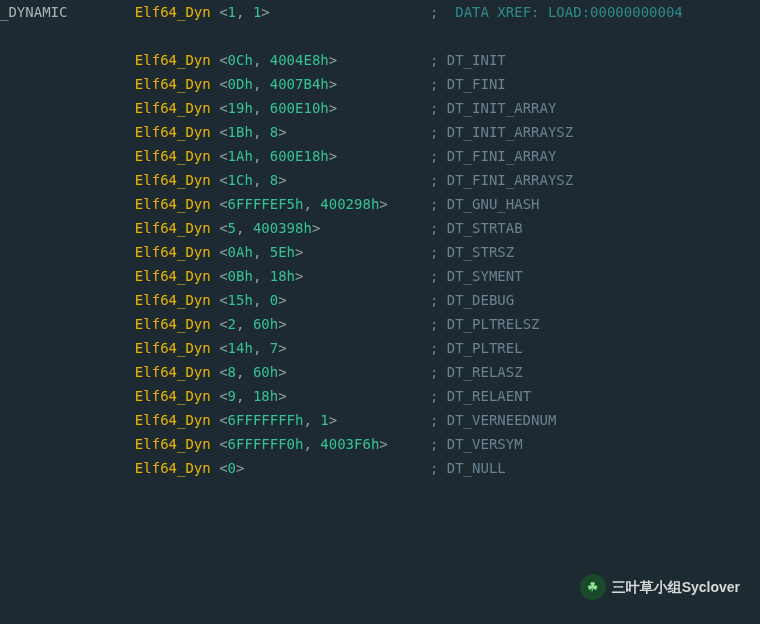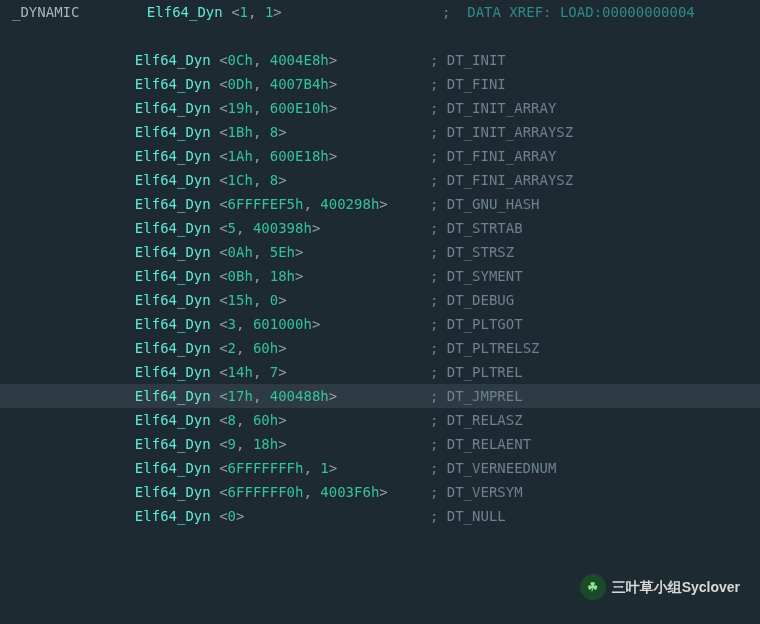--- a/index.html
+++ b/index.html
@@ -21,22 +21,22 @@
     position: relative;
     background: #1e2a32;
   }
   .line {
     white-space: pre;
     height: 24px;
   }
   .highlight {
     background: #2e3b44;
   }
-  .c-label   { color: #a8b5b5; margin-left: 12px; } 
-  .c-type    { color: #5eead4; } 
+  .c-label   { color: #a8b5b5; } 
+  .c-type    { color: #eab308; } 
   .c-punct   { color: #93a1a1; } 
   .c-num     { color: #35c29a; } 
   .c-comment { color: #6b8290; } 
   .c-ref     { color: #2f8a8a; } 
 
   .watermark {
     position: absolute;
     bottom: 24px;
     right: 20px;
     display: flex;
@@ -71,24 +71,22 @@
       <div class="line"><span class="">                </span><span class="c-type">Elf64_Dyn </span><span class="c-punct">&lt;</span><span class="c-num">0Dh</span><span class="c-punct">, </span><span class="c-num">4007B4h</span><span class="c-punct">&gt;</span><span class="">           </span><span class="c-comment">; DT_FINI</span></div>
       <div class="line"><span class="">                </span><span class="c-type">Elf64_Dyn </span><span class="c-punct">&lt;</span><span class="c-num">19h</span><span class="c-punct">, </span><span class="c-num">600E10h</span><span class="c-punct">&gt;</span><span class="">           </span><span class="c-comment">; DT_INIT_ARRAY</span></div>
       <div class="line"><span class="">                </span><span class="c-type">Elf64_Dyn </span><span class="c-punct">&lt;</span><span class="c-num">1Bh</span><span class="c-punct">, </span><span class="c-num">8</span><span class="c-punct">&gt;</span><span class="">                 </span><span class="c-comment">; DT_INIT_ARRAYSZ</span></div>
       <div class="line"><span class="">                </span><span class="c-type">Elf64_Dyn </span><span class="c-punct">&lt;</span><span class="c-num">1Ah</span><span class="c-punct">, </span><span class="c-num">600E18h</span><span class="c-punct">&gt;</span><span class="">           </span><span class="c-comment">; DT_FINI_ARRAY</span></div>
       <div class="line"><span class="">                </span><span class="c-type">Elf64_Dyn </span><span class="c-punct">&lt;</span><span class="c-num">1Ch</span><span class="c-punct">, </span><span class="c-num">8</span><span class="c-punct">&gt;</span><span class="">                 </span><span class="c-comment">; DT_FINI_ARRAYSZ</span></div>
       <div class="line"><span class="">                </span><span class="c-type">Elf64_Dyn </span><span class="c-punct">&lt;</span><span class="c-num">6FFFFEF5h</span><span class="c-punct">, </span><span class="c-num">400298h</span><span class="c-punct">&gt;</span><span class="">     </span><span class="c-comment">; DT_GNU_HASH</span></div>
       <div class="line"><span class="">                </span><span class="c-type">Elf64_Dyn </span><span class="c-punct">&lt;</span><span class="c-num">5</span><span class="c-punct">, </span><span class="c-num">400398h</span><span class="c-punct">&gt;</span><span class="">             </span><span class="c-comment">; DT_STRTAB</span></div>
       <div class="line"><span class="">                </span><span class="c-type">Elf64_Dyn </span><span class="c-punct">&lt;</span><span class="c-num">0Ah</span><span class="c-punct">, </span><span class="c-num">5Eh</span><span class="c-punct">&gt;</span><span class="">               </span><span class="c-comment">; DT_STRSZ</span></div>
       <div class="line"><span class="">                </span><span class="c-type">Elf64_Dyn </span><span class="c-punct">&lt;</span><span class="c-num">0Bh</span><span class="c-punct">, </span><span class="c-num">18h</span><span class="c-punct">&gt;</span><span class="">               </span><span class="c-comment">; DT_SYMENT</span></div>
       <div class="line"><span class="">                </span><span class="c-type">Elf64_Dyn </span><span class="c-punct">&lt;</span><span class="c-num">15h</span><span class="c-punct">, </span><span class="c-num">0</span><span class="c-punct">&gt;</span><span class="">                 </span><span class="c-comment">; DT_DEBUG</span></div>
-      <div class="line"><span class="">                </span><span class="c-type">Elf64_Dyn </span><span class="c-punct">&lt;</span><span class="c-num">3</span><span class="c-punct">, </span><span class="c-num">601000h</span><span class="c-punct">&gt;</span><span class="">             </span><span class="c-comment">; DT_PLTGOT</span></div>
       <div class="line"><span class="">                </span><span class="c-type">Elf64_Dyn </span><span class="c-punct">&lt;</span><span class="c-num">2</span><span class="c-punct">, </span><span class="c-num">60h</span><span class="c-punct">&gt;</span><span class="">                 </span><span class="c-comment">; DT_PLTRELSZ</span></div>
       <div class="line"><span class="">                </span><span class="c-type">Elf64_Dyn </span><span class="c-punct">&lt;</span><span class="c-num">14h</span><span class="c-punct">, </span><span class="c-num">7</span><span class="c-punct">&gt;</span><span class="">                 </span><span class="c-comment">; DT_PLTREL</span></div>
-      <div class="line highlight"><span class="">                </span><span class="c-type">Elf64_Dyn </span><span class="c-punct">&lt;</span><span class="c-num">17h</span><span class="c-punct">, </span><span class="c-num">400488h</span><span class="c-punct">&gt;</span><span class="">           </span><span class="c-comment">; DT_JMPREL</span></div>
       <div class="line"><span class="">                </span><span class="c-type">Elf64_Dyn </span><span class="c-punct">&lt;</span><span class="c-num">8</span><span class="c-punct">, </span><span class="c-num">60h</span><span class="c-punct">&gt;</span><span class="">                 </span><span class="c-comment">; DT_RELASZ</span></div>
       <div class="line"><span class="">                </span><span class="c-type">Elf64_Dyn </span><span class="c-punct">&lt;</span><span class="c-num">9</span><span class="c-punct">, </span><span class="c-num">18h</span><span class="c-punct">&gt;</span><span class="">                 </span><span class="c-comment">; DT_RELAENT</span></div>
       <div class="line"><span class="">                </span><span class="c-type">Elf64_Dyn </span><span class="c-punct">&lt;</span><span class="c-num">6FFFFFFFh</span><span class="c-punct">, </span><span class="c-num">1</span><span class="c-punct">&gt;</span><span class="">           </span><span class="c-comment">; DT_VERNEEDNUM</span></div>
       <div class="line"><span class="">                </span><span class="c-type">Elf64_Dyn </span><span class="c-punct">&lt;</span><span class="c-num">6FFFFFF0h</span><span class="c-punct">, </span><span class="c-num">4003F6h</span><span class="c-punct">&gt;</span><span class="">     </span><span class="c-comment">; DT_VERSYM</span></div>
       <div class="line"><span class="">                </span><span class="c-type">Elf64_Dyn </span><span class="c-punct">&lt;</span><span class="c-num">0</span><span class="c-punct">&gt;</span><span class="">                      </span><span class="c-comment">; DT_NULL</span></div>
     </div>
 
 <div class="watermark">
   <span class="avatar">☘</span>
   <span>三叶草小组Syclover</span>

